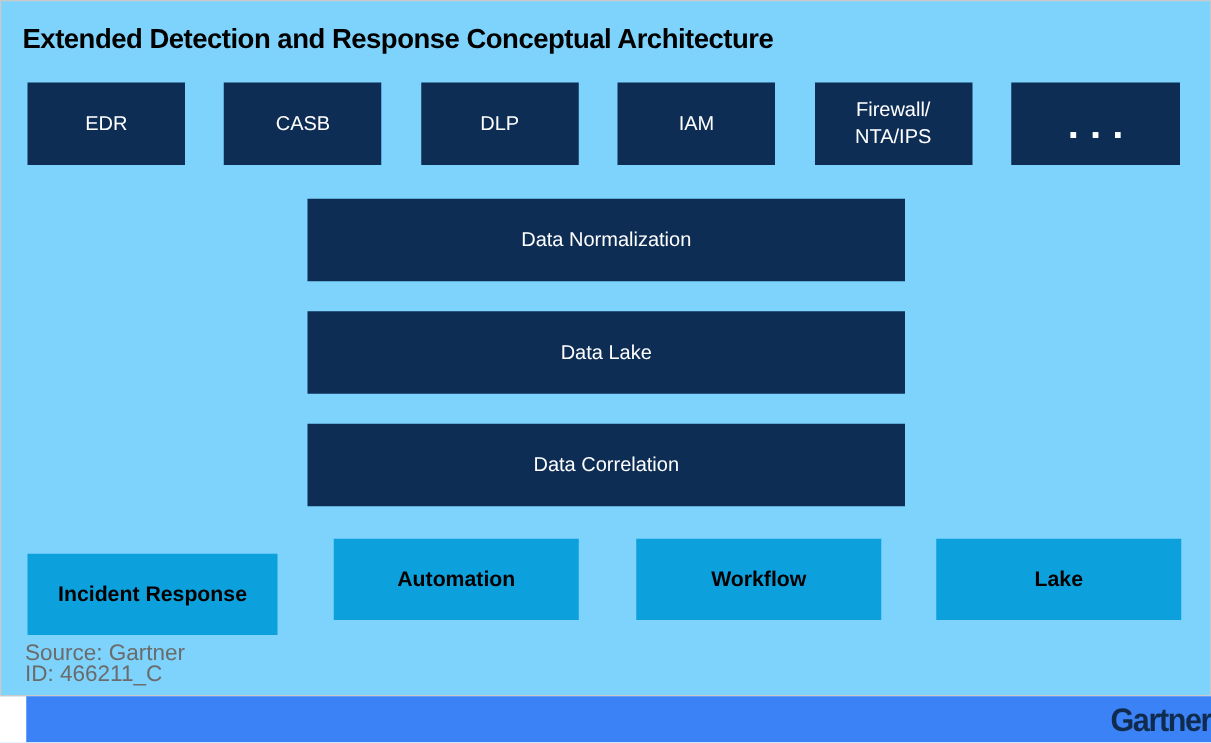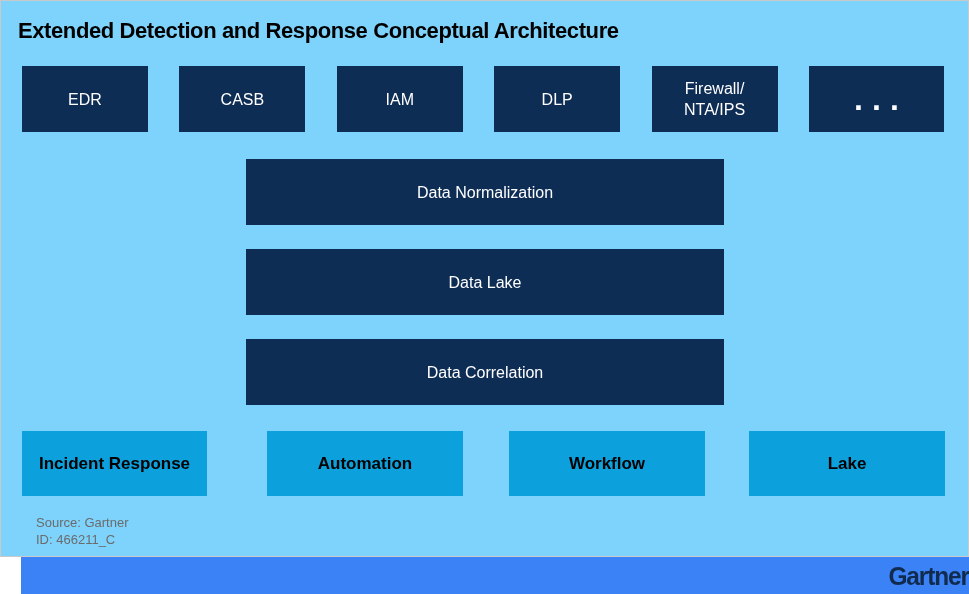--- a/index.html
+++ b/index.html
@@ -87,31 +87,31 @@
     height: 65px;
     background: #0ca0dc;
     color: #000000;
     font-weight: bold;
     font-size: 17px;
     display: flex;
     align-items: center;
     justify-content: center;
     text-align: center;
   }
-  .capability-box.c0 { left: 21px;  width: 185px; }
+  .capability-box.c0 { left: 21px;  width: 200px; margin-top: 12px; }
   .capability-box.c1 { left: 266px; width: 196px; text-align: center; }
   .capability-box.c2 { left: 508px; width: 196px; align-items: center; }
   .capability-box.c3 { left: 748px; width: 196px; }
 
   
   .attribution {
     position: absolute;
-    left: 35px;
+    left: 19px;
     top: 513px;
-    font-size: 13px;
+    font-size: 18px;
     line-height: 17px;
     color: #6b6b6b;
   }
 
   
   .footer-strip {
     position: absolute;
     left: 0;
     top: 557px;
     width: 969px;
@@ -142,24 +142,24 @@
     <h1 class="figure-title">Extended Detection and Response Conceptual Architecture</h1>
 
     <div class="source-row">
       <div class="box">
         <span class="line">EDR</span>
       </div>
       <div class="box">
         <span class="line">CASB</span>
       </div>
       <div class="box">
+        <span class="line">DLP</span>
+      </div>
+      <div class="box">
         <span class="line">IAM</span>
-      </div>
-      <div class="box">
-        <span class="line">DLP</span>
       </div>
       <div class="box">
         <span class="line">Firewall/</span>
         <span class="line">NTA/IPS</span>
       </div>
       <div class="box dots-box">
         <span class="line">...</span>
       </div>
     </div>
 

